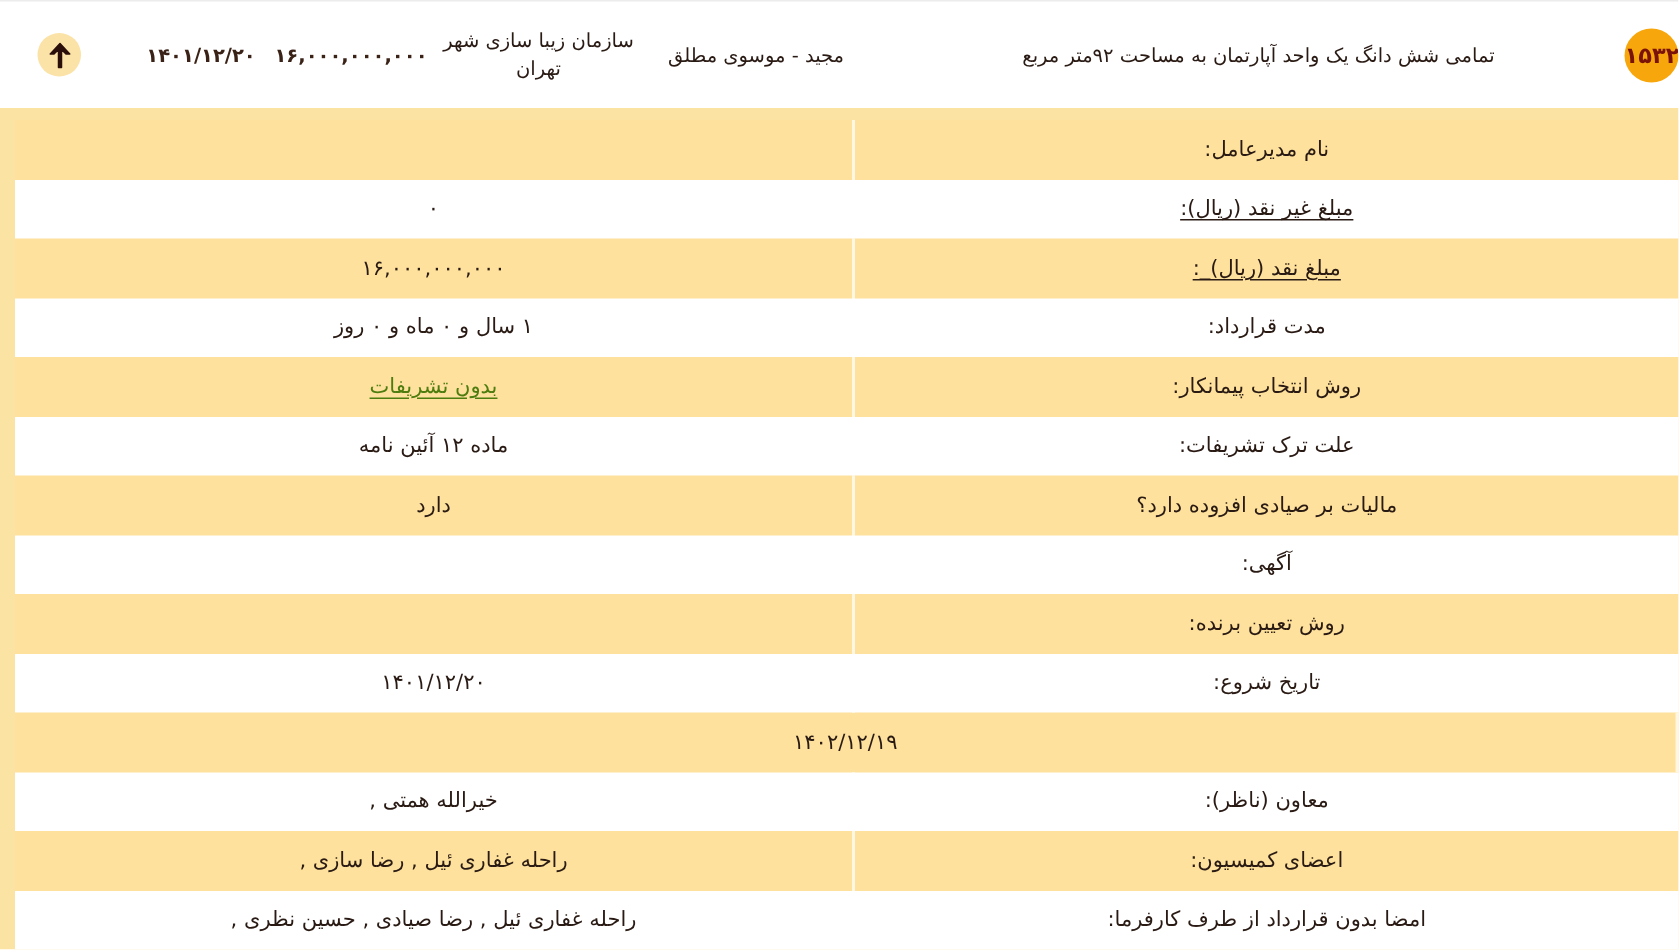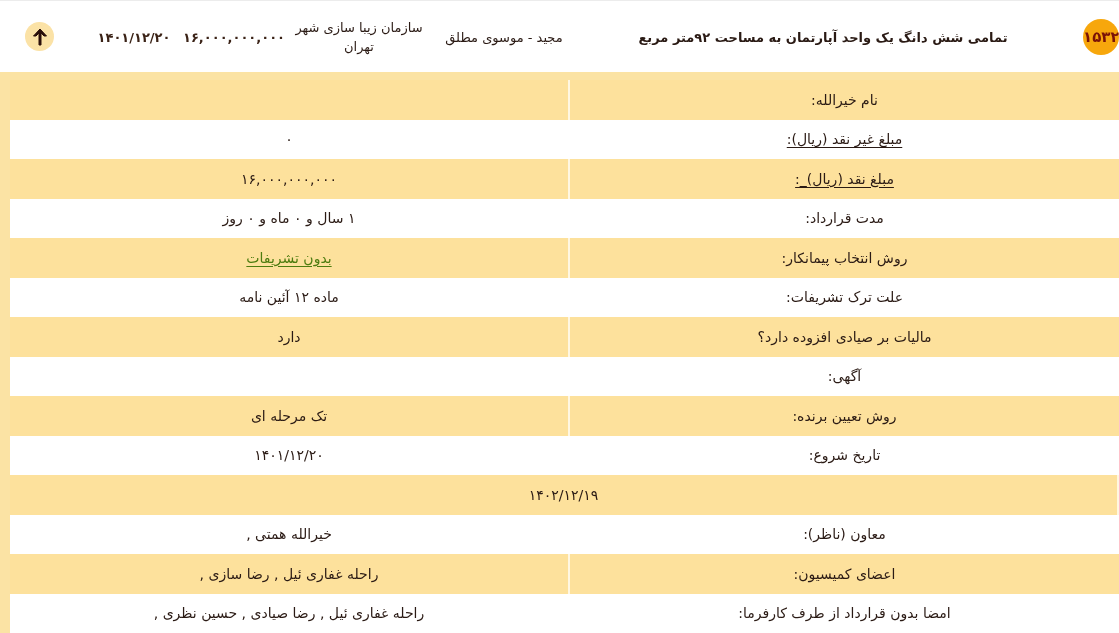--- a/index.html
+++ b/index.html
@@ -29,21 +29,21 @@
     .id-badge {
       position: absolute; right: 0; top: 18px;
       width: 36px; height: 36px; border-radius: 50%;
       background: #f7a70c;
       display: flex; align-items: center; justify-content: flex-end;
       overflow: hidden;
       font-weight: bold; font-size: 15px; color: #7a1208;
       letter-spacing: -0.5px;
     }
     .id-badge span { margin-right: -4px; }
-    .cell.title { right: 86px; width: 420px; font-weight: bold; }
+    .cell.title { right: 70px; width: 420px; }
     .cell.contractor { right: 545px; width: 140px; }
     .cell.org { right: 685px; width: 150px; }
     .cell.amount { right: 825px; width: 120px; font-weight: bold; font-size: 13px; color: #3a2216; }
     .cell.date { right: 945px; width: 80px; font-weight: bold; font-size: 13px; color: #3a2216; }
     .up-btn {
       position: absolute; left: 25px; top: 21px;
       width: 29px; height: 29px; border-radius: 50%;
       background: #fbe2a6;
       display: flex; align-items: center; justify-content: center;
       cursor: pointer;
@@ -101,21 +101,21 @@
       <svg width="16" height="18" viewBox="0 0 16 18">
         <path d="M8 1 L1.5 8 L4 8 L7 5 L7 17 L9 17 L9 5 L12 8 L14.5 8 Z" fill="#2a0f0a" stroke="#2a0f0a" stroke-width="1" stroke-linejoin="round"></path>
       </svg>
     </div>
   </div>
 
   <div class="detail">
     <div class="detail-inner">
 
       <div class="row alt">
-        <div class="label">نام خیرالله:</div>
+        <div class="label">نام مدیرعامل:</div>
         <div class="sep"></div>
         <div class="value"></div>
       </div>
 
       <div class="row">
         <div class="label linked">
             <span class="u">مبلغ غیر نقد (ریال):</span>
           </div>
         <div class="sep"></div>
         <div class="value">۰</div>
@@ -157,21 +157,20 @@
 
       <div class="row">
         <div class="label">آگهی:</div>
         <div class="sep"></div>
         <div class="value"></div>
       </div>
 
       <div class="row alt">
         <div class="label">روش تعیین برنده:</div>
         <div class="sep"></div>
-        <div class="value">تک مرحله ای</div>
       </div>
 
       <div class="row">
         <div class="label">تاریخ شروع:</div>
         <div class="sep"></div>
         <div class="value">۱۴۰۱/۱۲/۲۰</div>
       </div>
 
       <div class="row alt">
         <div class="sep"></div>

